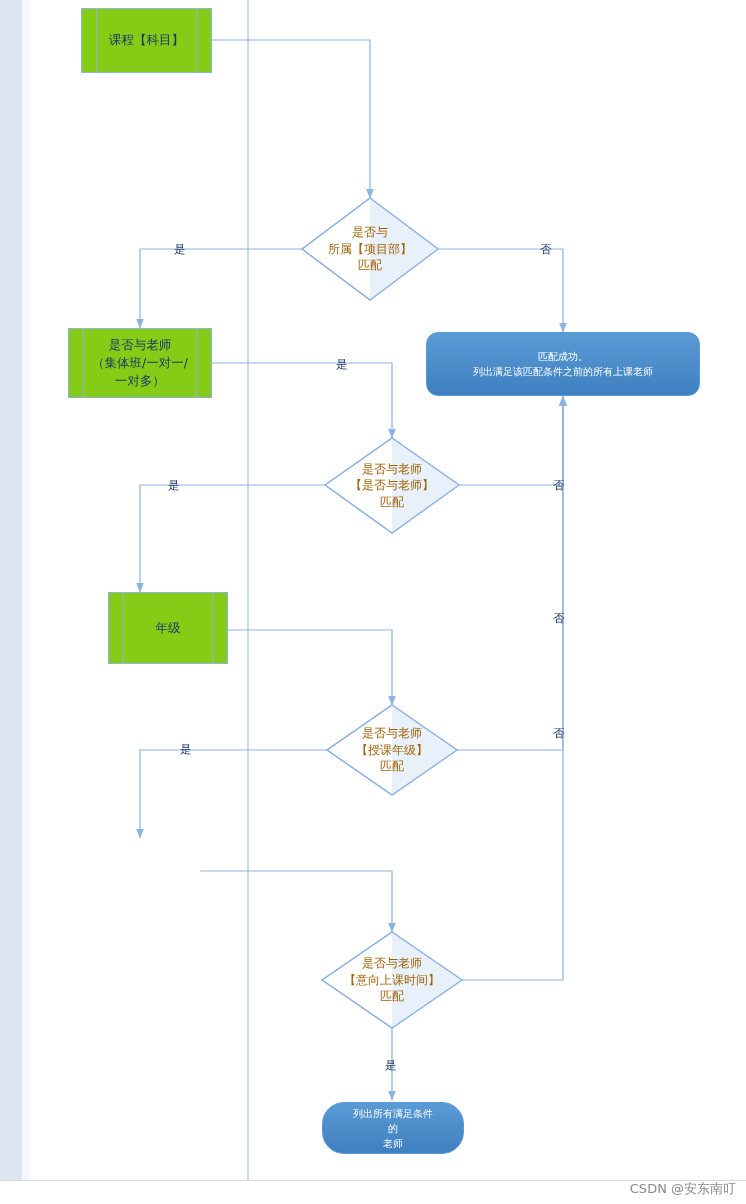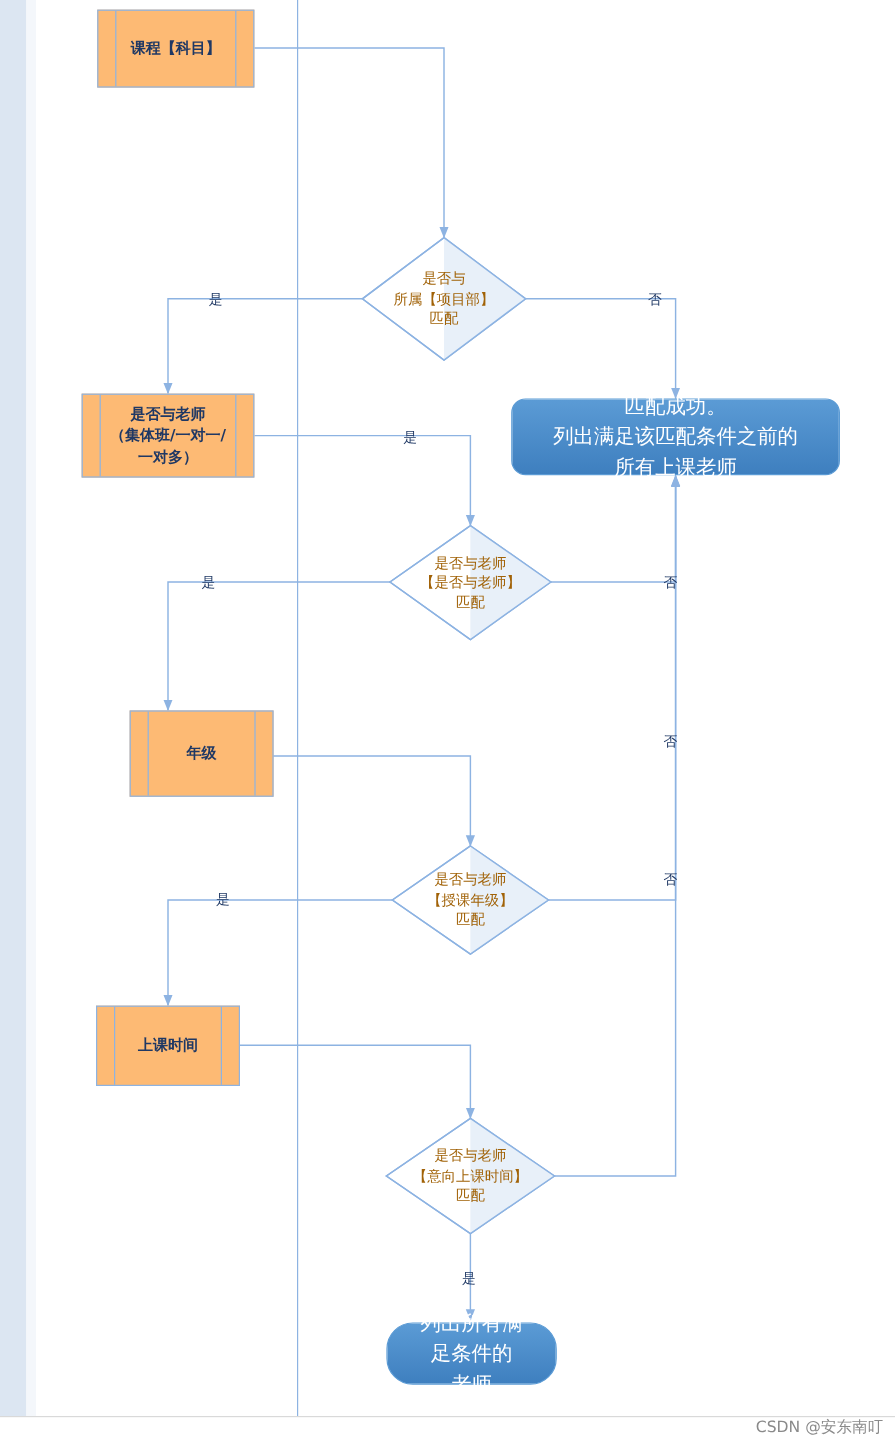--- a/index.html
+++ b/index.html
@@ -14,43 +14,42 @@
   .leftbar2{position:absolute;left:22px;top:0;width:8px;height:1180px;background:#f4f7fb;}
   .page{position:absolute;left:30px;top:0;width:716px;height:1180px;background:#ffffff;}
   .bottomline{position:absolute;left:0;top:1180px;width:746px;height:1px;background:#d9d9d9;}
 
   svg{position:absolute;left:0;top:0;width:746px;height:1204px;overflow:visible;}
 
   .node{position:absolute;box-sizing:border-box;display:flex;align-items:center;justify-content:center;text-align:center;}
 
   
   .box{
-    border:1px solid #8db3e2;background:#fdba74;
-    color:#1f3864;font-size:12.5px;line-height:1.45;font-weight:bold;
+    border:1px solid #8db3e2;background:#84cc16;
+    color:#1f3864;font-size:12.5px;line-height:1.45;
   }
   .box .bar{position:absolute;top:0;bottom:0;width:1px;background:#8db3e2;}
   .box .bar.l{left:14px;}
   .box .bar.r{right:14px;}
 
   
   .diamond{position:absolute;}
   .diamond .lbl{
     position:absolute;left:0;top:0;width:100%;height:100%;
     display:flex;align-items:center;justify-content:center;flex-direction:column;
     color:#a16207;font-size:12px;line-height:1.38;text-align:center;
     pointer-events:none;
   }
 
   
   .rounded{
     border:1px solid #5b9bd5;border-radius:12px;
     background:linear-gradient(180deg,#5b9bd5 0%,#3e7fbf 100%);
-    color:#ffffff;font-size:17px;line-height:1.5;
+    color:#ffffff;font-size:10px;line-height:1.5;
     padding:6px 26px;
-    font-family:Liberation Serif, serif;
   }
 
   .edgelabel{
     position:absolute;color:#1f3864;font-size:11.5px;
     background:transparent;white-space:nowrap;
   }
 
   .watermark{
     position:absolute;right:10px;bottom:6px;
     color:#8a8a8a;font-size:13px;
@@ -162,25 +161,20 @@
   </div>
 
   <div class="diamond" style="left:327px;top:705px;width:130px;height:90px;">
     <div class="lbl">
       <span>是否与老师</span>
       <span>【授课年级】</span>
       <span>匹配</span>
     </div>
   </div>
 
-  <div class="node box" style="left:80px;top:838px;width:120px;height:67px;position:absolute;">
-    <span class="bar l"></span>
-    <span class="bar r"></span>
-    <span>上课时间</span>
-  </div>
 
   <div class="diamond" style="left:322px;top:932px;width:140px;height:96px;">
     <div class="lbl">
       <span>是否与老师</span>
       <span>【意向上课时间】</span>
       <span>匹配</span>
     </div>
   </div>
 
   <div class="node rounded" style="left:322px;top:1102px;width:142px;height:52px;position:absolute;flex-direction:column;border-radius:22px;">

